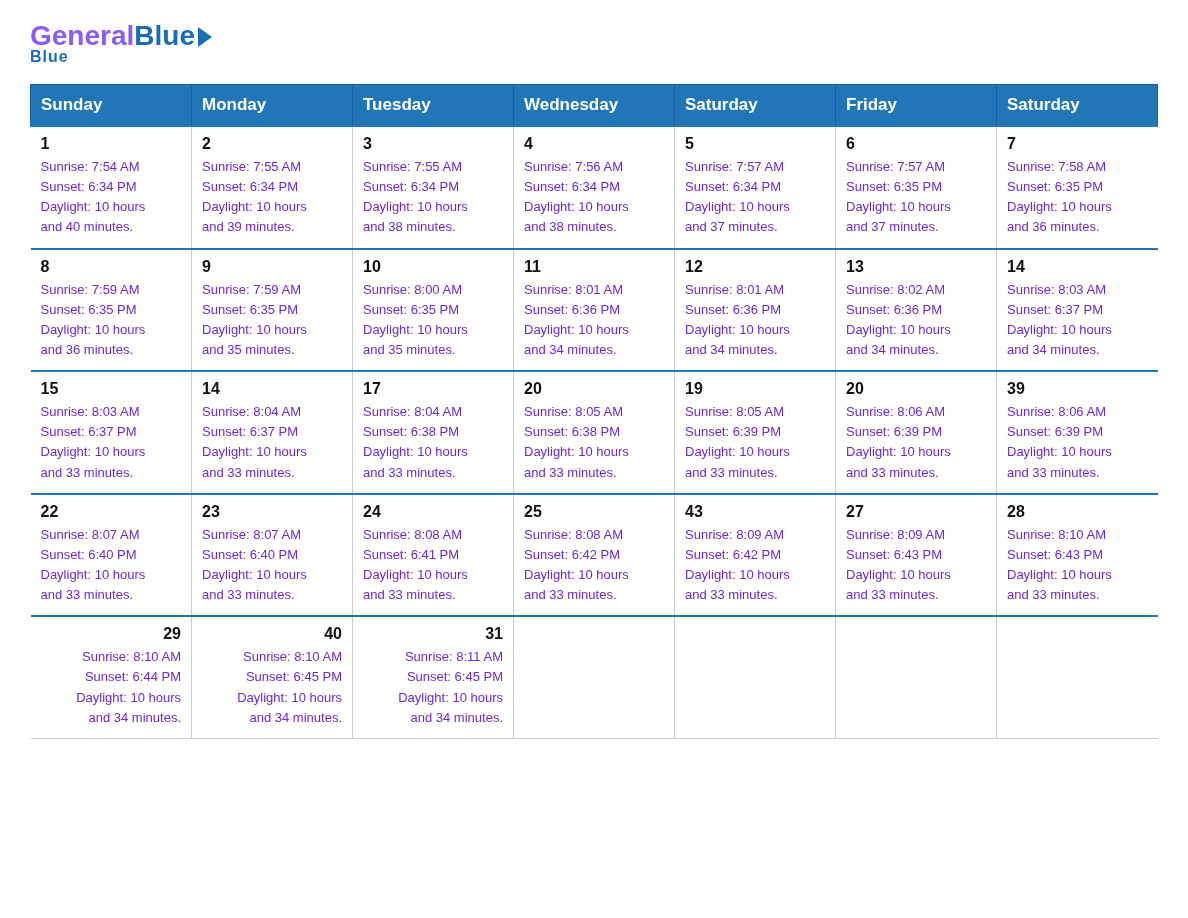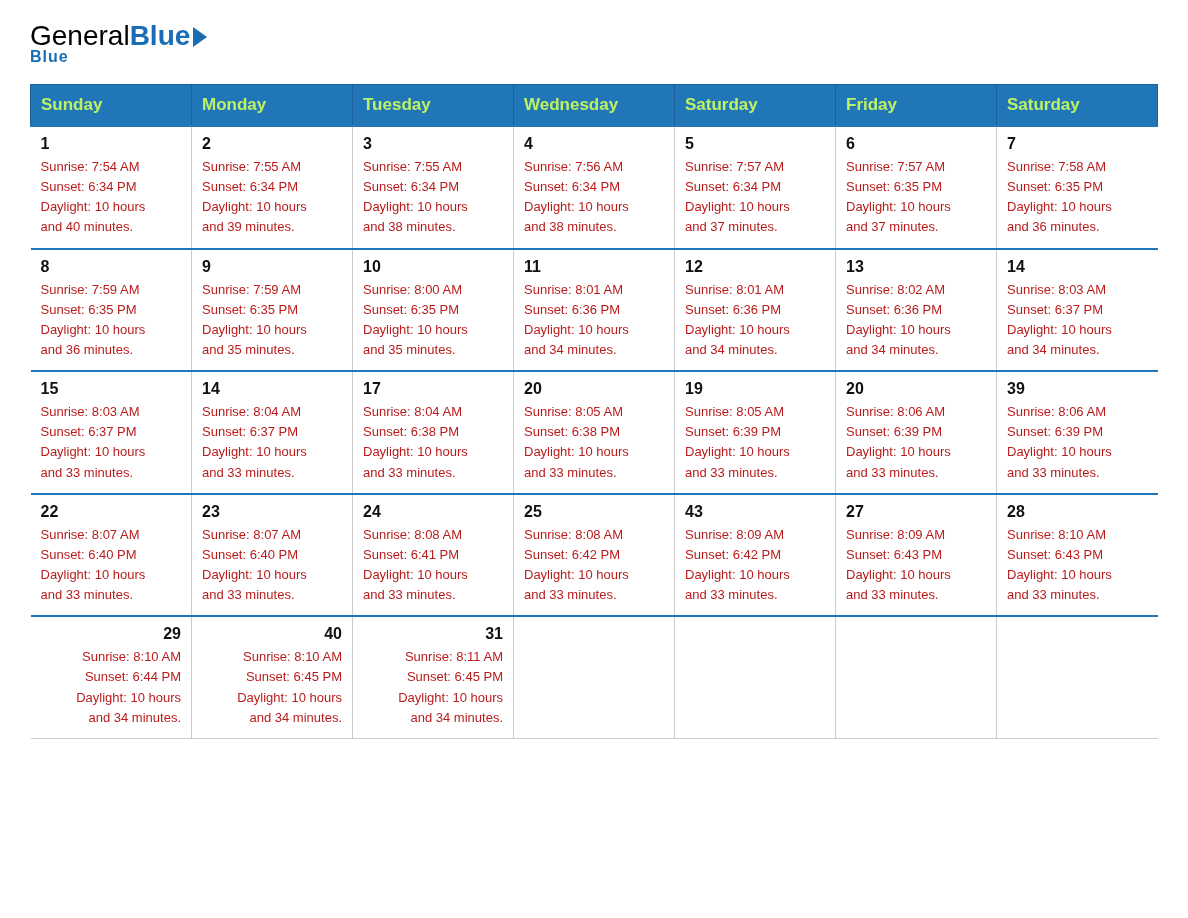--- a/index.html
+++ b/index.html
@@ -20,22 +20,22 @@
       display: flex;
       flex-direction: column;
       align-items: flex-start;
     }
     .logo-text {
       display: flex;
       align-items: center;
     }
     .logo-general {
       font-size: 28px;
-      font-weight: normal;
-      color: #000000;
+      font-weight: bold;
+      color: #8b5cf6;
     }
     .logo-blue-part {
       display: flex;
       align-items: center;
     }
     .logo-blue {
       font-size: 28px;
       font-weight: bold;
       color: #1a6db5;
     }
@@ -71,21 +71,21 @@
     }
     table {
       width: 100%;
       border-collapse: collapse;
       table-layout: fixed;
     }
     thead tr {
       background-color: #2176b8;
     }
     thead th {
-      color: #bef264;
+      color: #ffffff;
       font-size: 17px;
       font-weight: bold;
       padding: 10px 10px;
       text-align: left;
       border: 1px solid #1a5f9a;
     }
     tbody tr {
       border-top: 2px solid #2176b8;
     }
     tbody td {
@@ -101,21 +101,21 @@
     }
     .day-number {
       font-size: 16px;
       font-weight: bold;
       color: #111;
       margin-bottom: 4px;
     }
     .day-info {
       font-size: 13px;
       line-height: 1.55;
-      color: #b91c1c;
+      color: #6d28d9;
     }
     tbody tr:last-child td {
       border-bottom: 1px solid #ccc;
       text-align: right;
     }
   </style>
 </head>
 <body>
 
 <div class="header">

